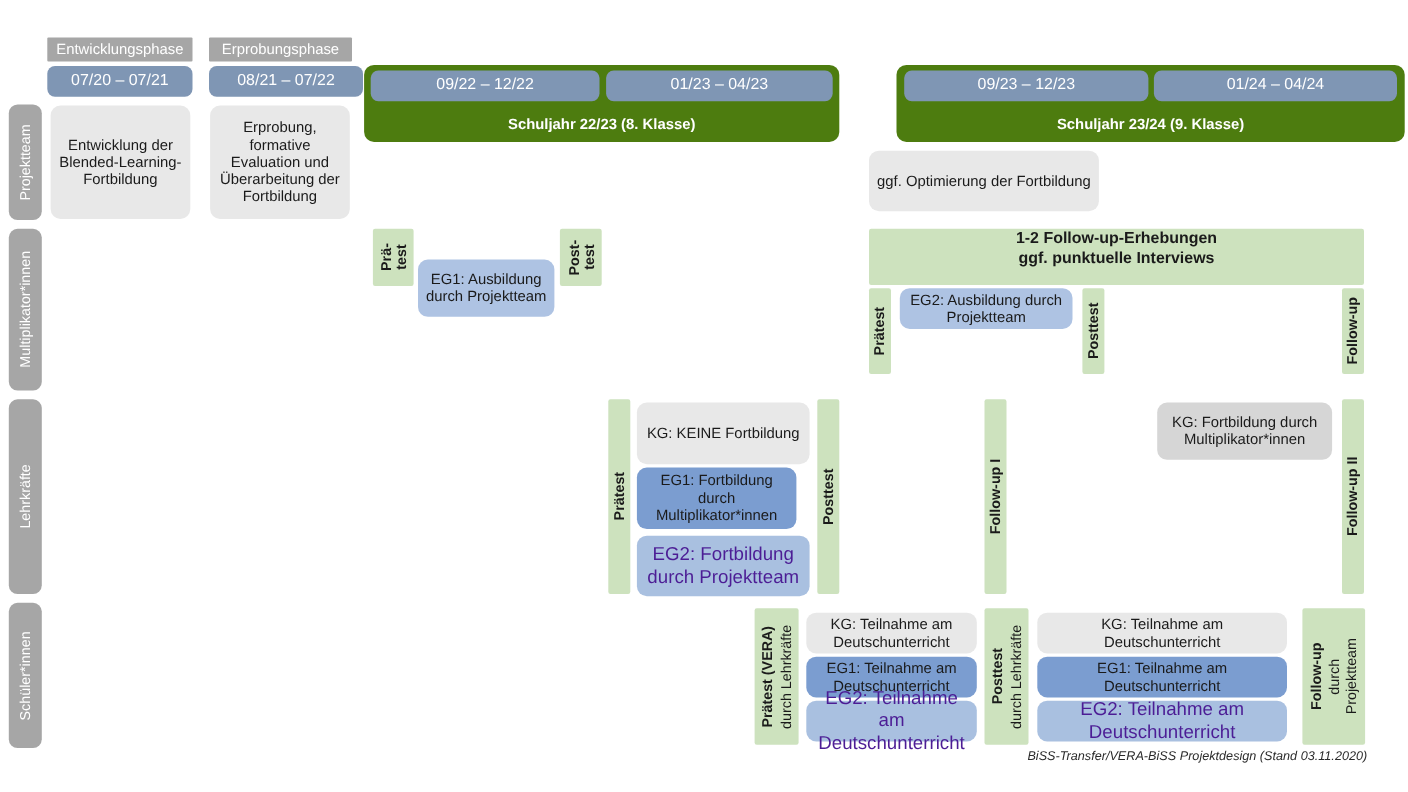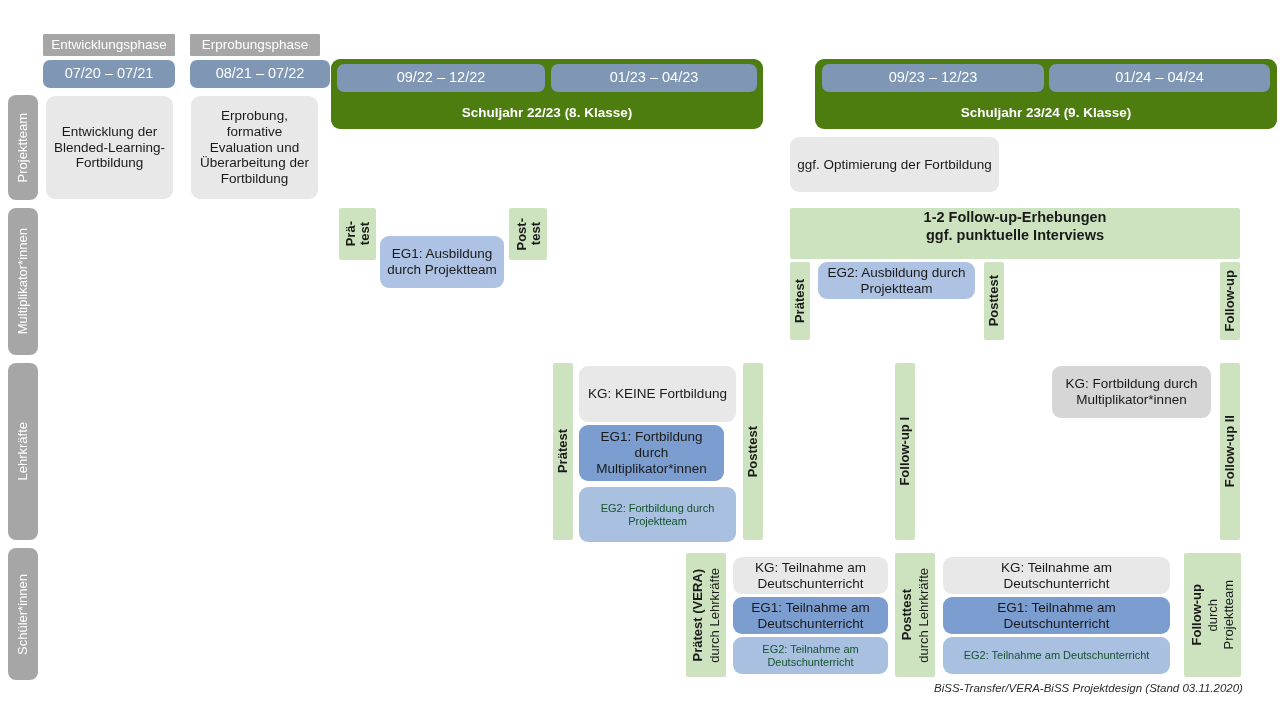--- a/index.html
+++ b/index.html
@@ -50,21 +50,21 @@
   .role-label .vtxt {
     writing-mode: vertical-rl; transform: rotate(180deg);
     white-space: nowrap;
   }
 
   
   .c-gray  { background: #e8e8e8; border-radius: 9px; font-size: 13.5px; color:#1a1a1a; }
   .c-gray2 { background: #d6d6d6; border-radius: 9px; font-size: 13.5px; color:#1a1a1a; }
   .c-blue-mid  { background: #aec3e3; border-radius: 9px; font-size: 13.5px; color:#1a1a1a; }
   .c-blue-dark { background: #7b9dd0; border-radius: 9px; font-size: 13.5px; color:#1a1a1a; }
-  .c-blue-light{ background: #a9c0e0; border-radius: 9px; font-size: 11px; color:#14532d; }
+  .c-blue-light{ background: #a9c0e0; border-radius: 9px; font-size: 17px; color:#4c1d95; }
 
   
   .green {
     background: #cde2be; color: #1a1a1a; border-radius: 2px;
     font-size: 13px;
   }
   .green .vtxt {
     writing-mode: vertical-rl; transform: rotate(180deg);
     white-space: nowrap; font-weight: bold;
   }

